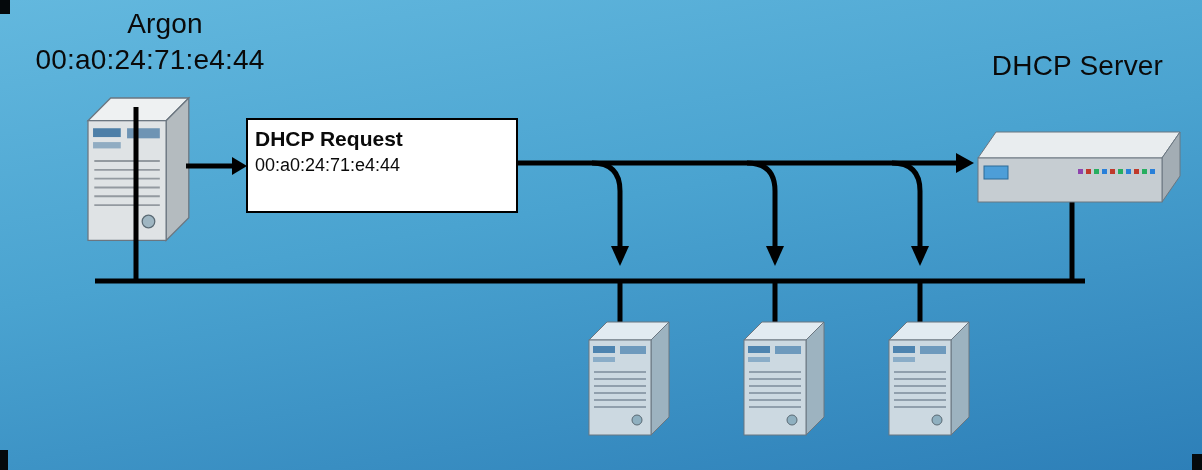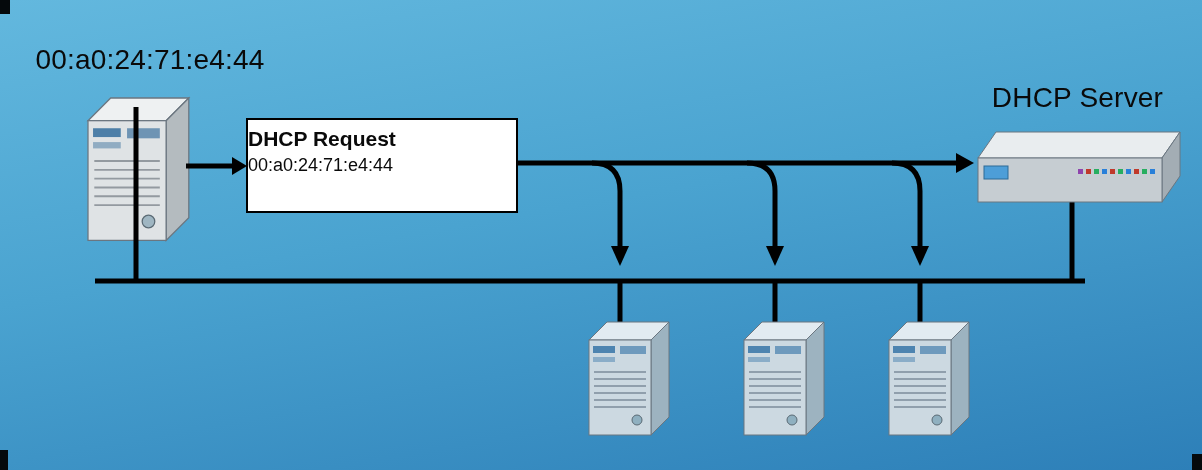--- a/index.html
+++ b/index.html
@@ -21,30 +21,30 @@
   .label {
     position: absolute;
     font-size: 28px;
     letter-spacing: 0.2px;
     text-align: center;
     white-space: nowrap;
     color: #0a0a0a;
   }
   .client-name  { left: 70px;  top: 8px;  width: 190px; }
   .client-mac   { left: 0px;   top: 44px; width: 300px; }
-  .server-label { left: 955px; top: 50px; width: 245px; margin-top: 32px; }
+  .server-label { left: 955px; top: 50px; width: 245px; }
 
   .request-box {
     position: absolute;
     left: 246px; top: 118px;
     width: 272px; height: 95px;
     box-sizing: border-box;
     background: #ffffff;
     border: 2px solid #000000;
-    padding: 7px 0;
+    padding: 7px 7px;
   }
   .rb-title { font-size: 21px; font-weight: bold; margin-bottom: 3px; }
   .rb-line  { font-size: 18px; line-height: 1.3; }
 
   .corner { position: absolute; background: #05090c; }
   .corner-tl { left: 0; top: 0; width: 10px; height: 14px; }
   .corner-bl { left: 0; bottom: 0; width: 8px; height: 20px; }
   .corner-br { right: 0; bottom: 0; width: 10px; height: 16px; }
 </style>
 </head>
@@ -127,20 +127,21 @@
     <g>
       <path d="M747,163 Q775,163 775,191 L775,248" fill="none" stroke="#000000" stroke-width="5"></path>
       <polygon points="766,246 784,246 775,266" fill="#000000"></polygon>
     </g>
     <g>
       <path d="M892,163 Q920,163 920,191 L920,248" fill="none" stroke="#000000" stroke-width="5"></path>
       <polygon points="911,246 929,246 920,266" fill="#000000"></polygon>
     </g>
   </svg>
 
+  <div class="label client-name">Argon</div>
   <div class="label client-mac">00:a0:24:71:e4:44</div>
   <div class="label server-label">DHCP Server</div>
 
   <div class="request-box">
     <div class="rb-title">DHCP Request</div>
     <div class="rb-line">00:a0:24:71:e4:44</div>
   </div>
 
   <div class="corner corner-tl"></div>
   <div class="corner corner-bl"></div>

